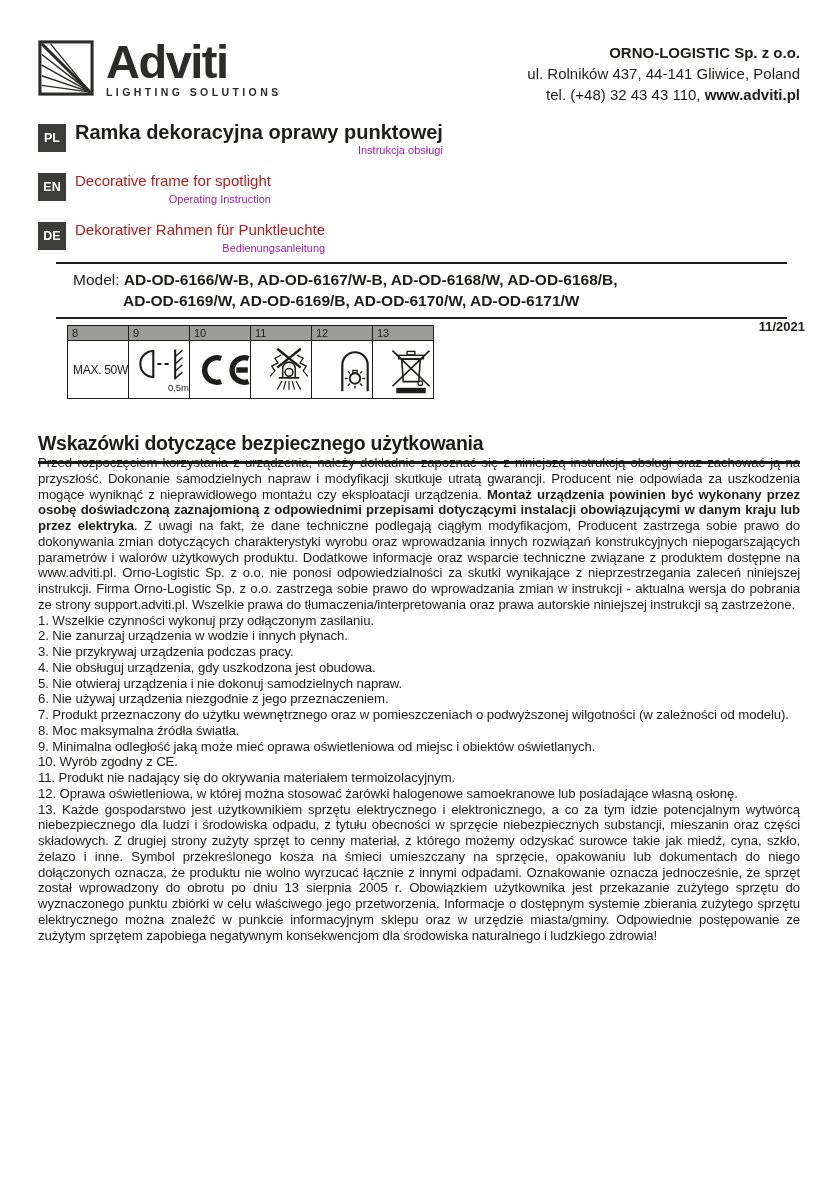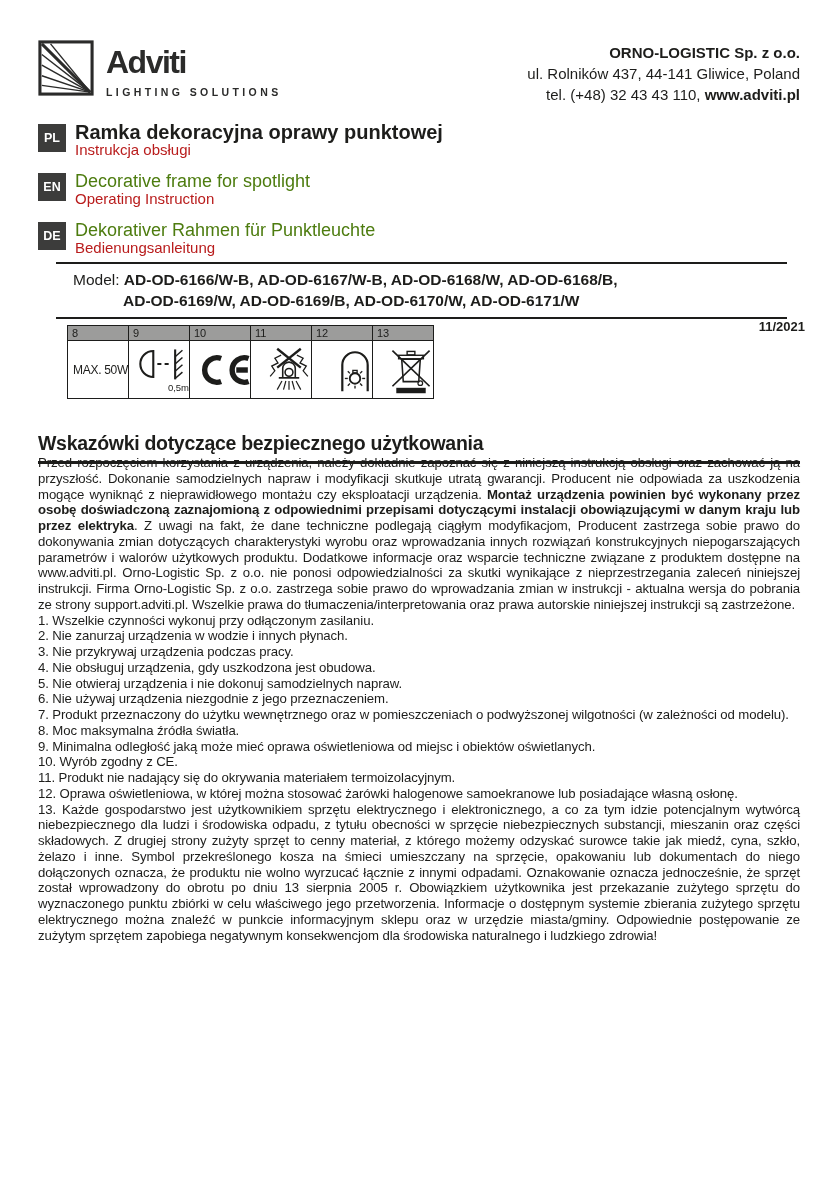--- a/index.html
+++ b/index.html
@@ -8,37 +8,37 @@
     width:839px;height:1191px;
     background:#ffffff;
     font-family:"Liberation Sans", sans-serif;
     color:#1d1d1b;
     overflow:hidden;
   }
   
   .logo-block{position:absolute;left:38px;top:40px;display:flex;align-items:flex-start;}
   .logo-icon{width:56px;height:56px;}
   .logo-text{margin-left:12px;}
-  .brand-name{font-size:32px;font-weight:bold;letter-spacing:-1.5px;line-height:44px;color:#2b2b2a;}
+  .brand-name{font-size:47px;font-weight:bold;letter-spacing:-1.5px;line-height:44px;color:#2b2b2a;}
   .brand-tagline{font-size:10.5px;font-weight:bold;letter-spacing:3.4px;color:#2b2b2a;margin-top:2px;}
   .company-block{position:absolute;right:39px;top:42px;text-align:right;font-size:15px;line-height:21px;}
   .company-name{font-weight:bold;}
   .company-website{font-weight:bold;}
   
   .langs{position:absolute;left:38px;top:124px;width:724px;}
   .lang-row{display:flex;align-items:flex-start;margin-bottom:15px;}
   .lang-badge{
     width:28px;height:28px;background:#3c3c3b;color:#ffffff;
     font-size:12.5px;font-weight:bold;display:flex;align-items:center;justify-content:center;
     flex:0 0 28px;
   }
   .lang-texts{margin-left:9px;margin-top:-2px;}
-  .lang-title{font-size:18px;line-height:20px;color:#4d7c0f;}
+  .lang-title{font-size:15px;line-height:20px;color:#b91c1c;}
   .lang-title.bold{font-size:20px;font-weight:bold;color:#1d1d1b;}
-  .lang-subtitle{font-size:15px;line-height:16px;color:#b91c1c;}
+  .lang-subtitle{font-size:11px;line-height:16px;color:#a21caf;text-align:right;}
   
   .model-block{
     position:absolute;left:56px;top:262px;width:731px;
     border-top:2px solid #1d1d1b;border-bottom:2px solid #1d1d1b;
     padding:5px 0 6px 0;
     font-size:15.5px;line-height:21px;
   }
   .model-line1{padding-left:17px;}
   .model-line2{padding-left:67px;}
   .model-label{font-weight:normal;}

